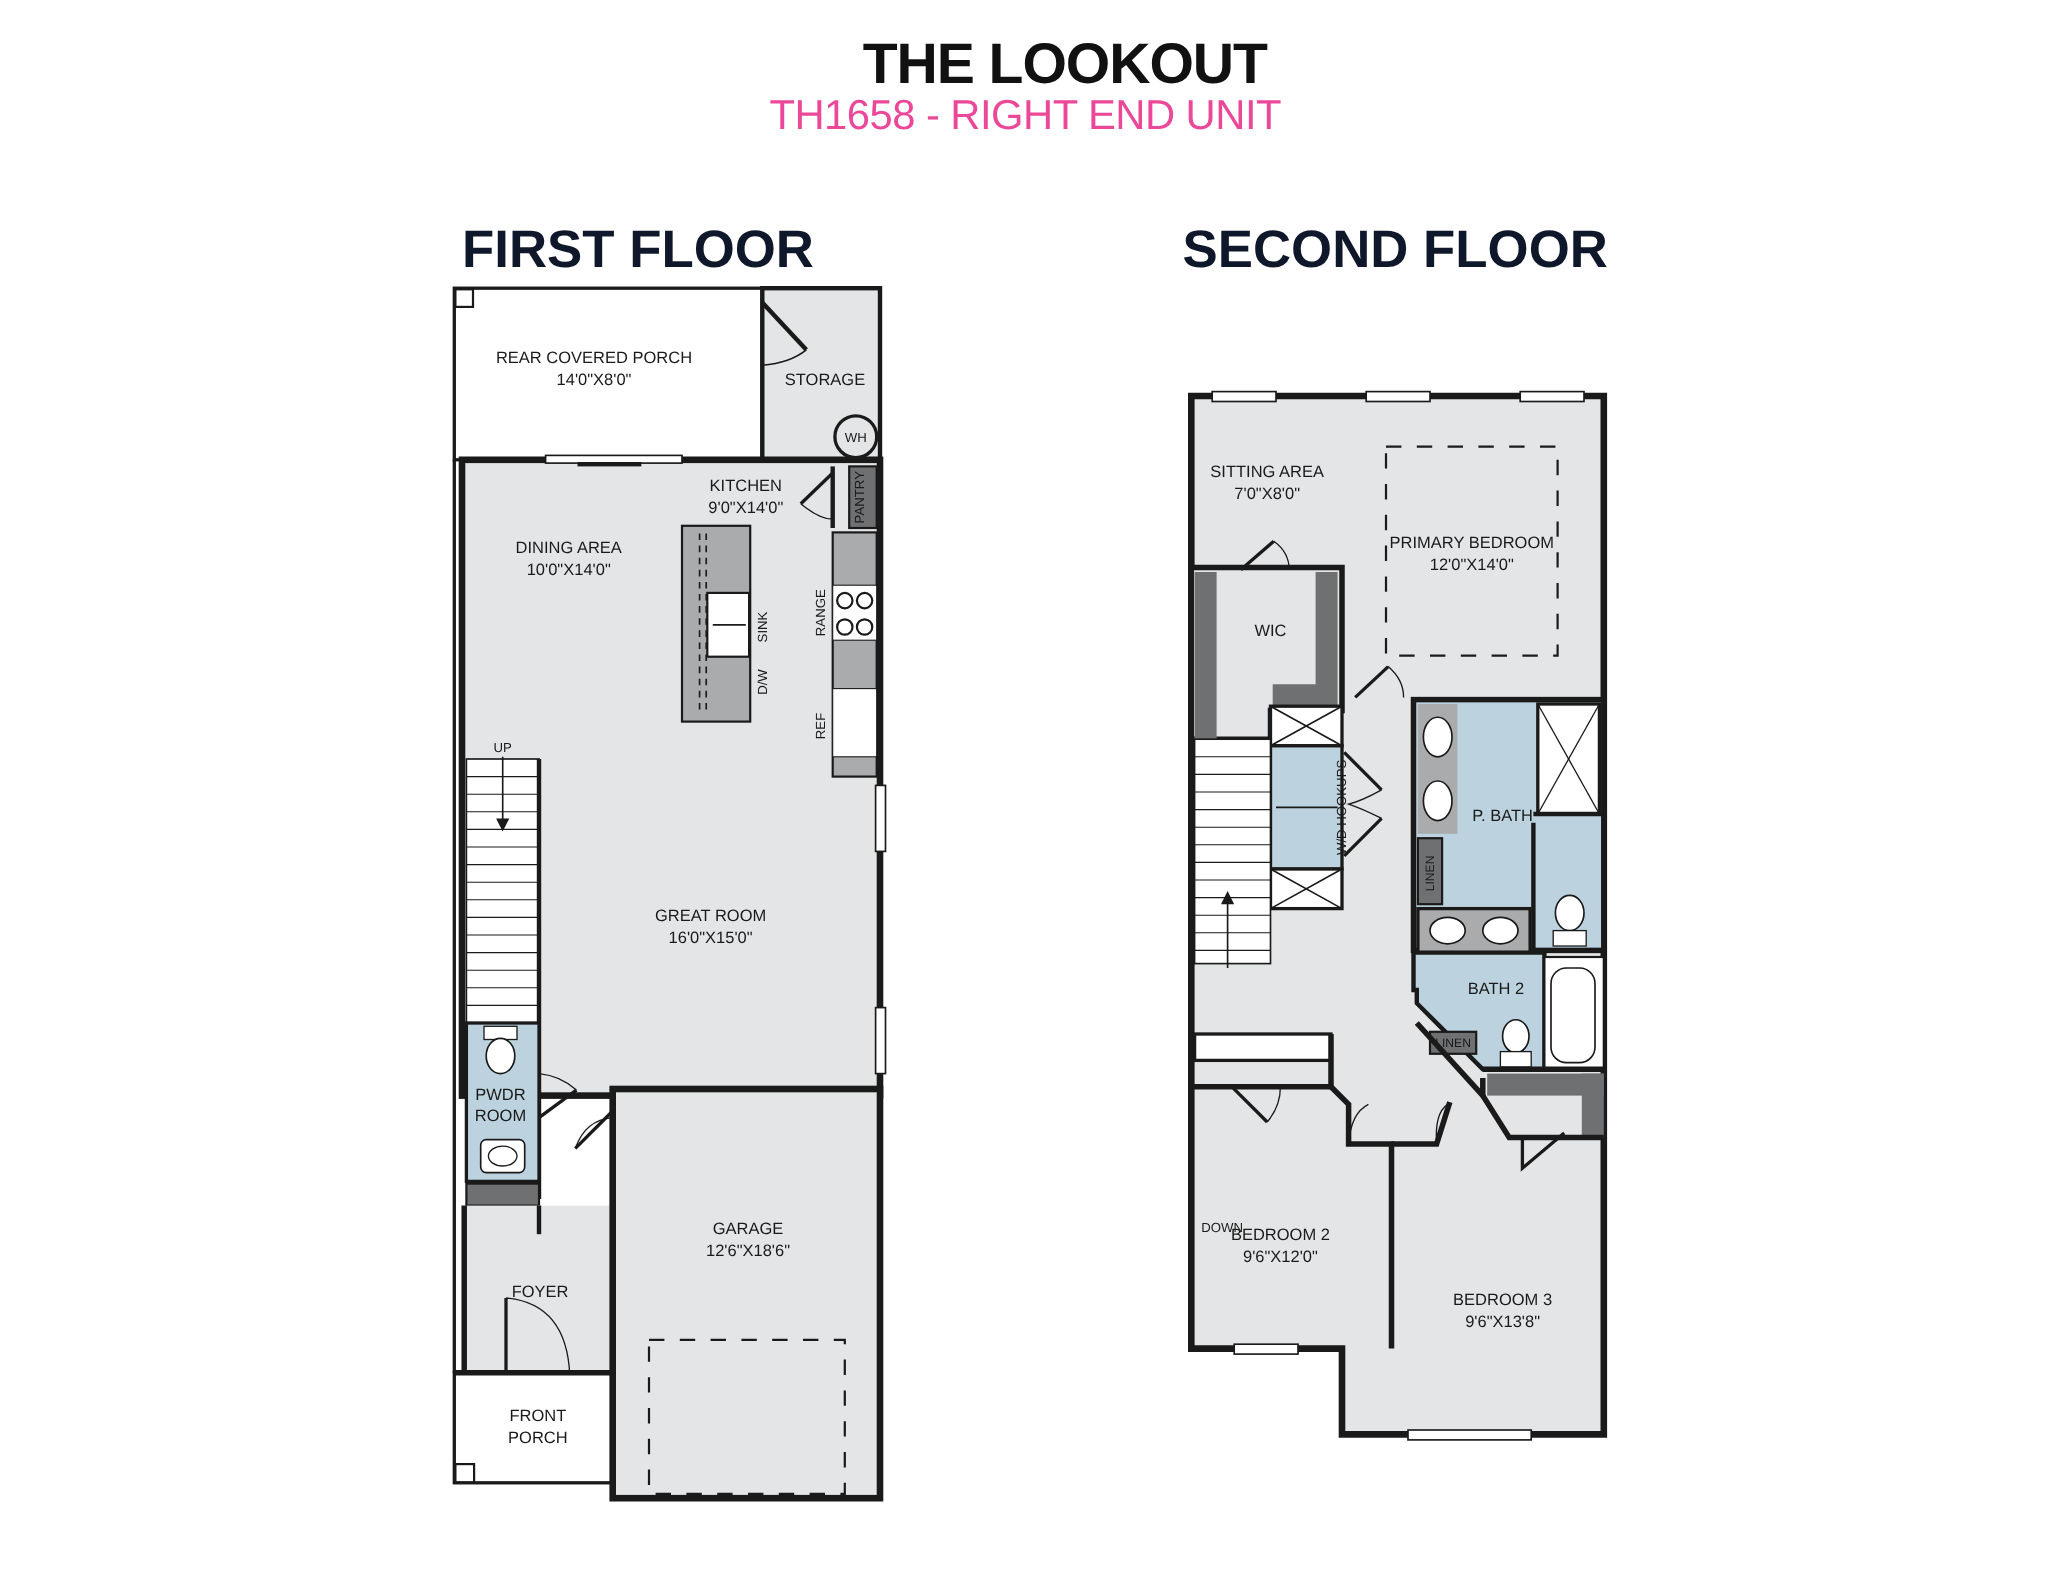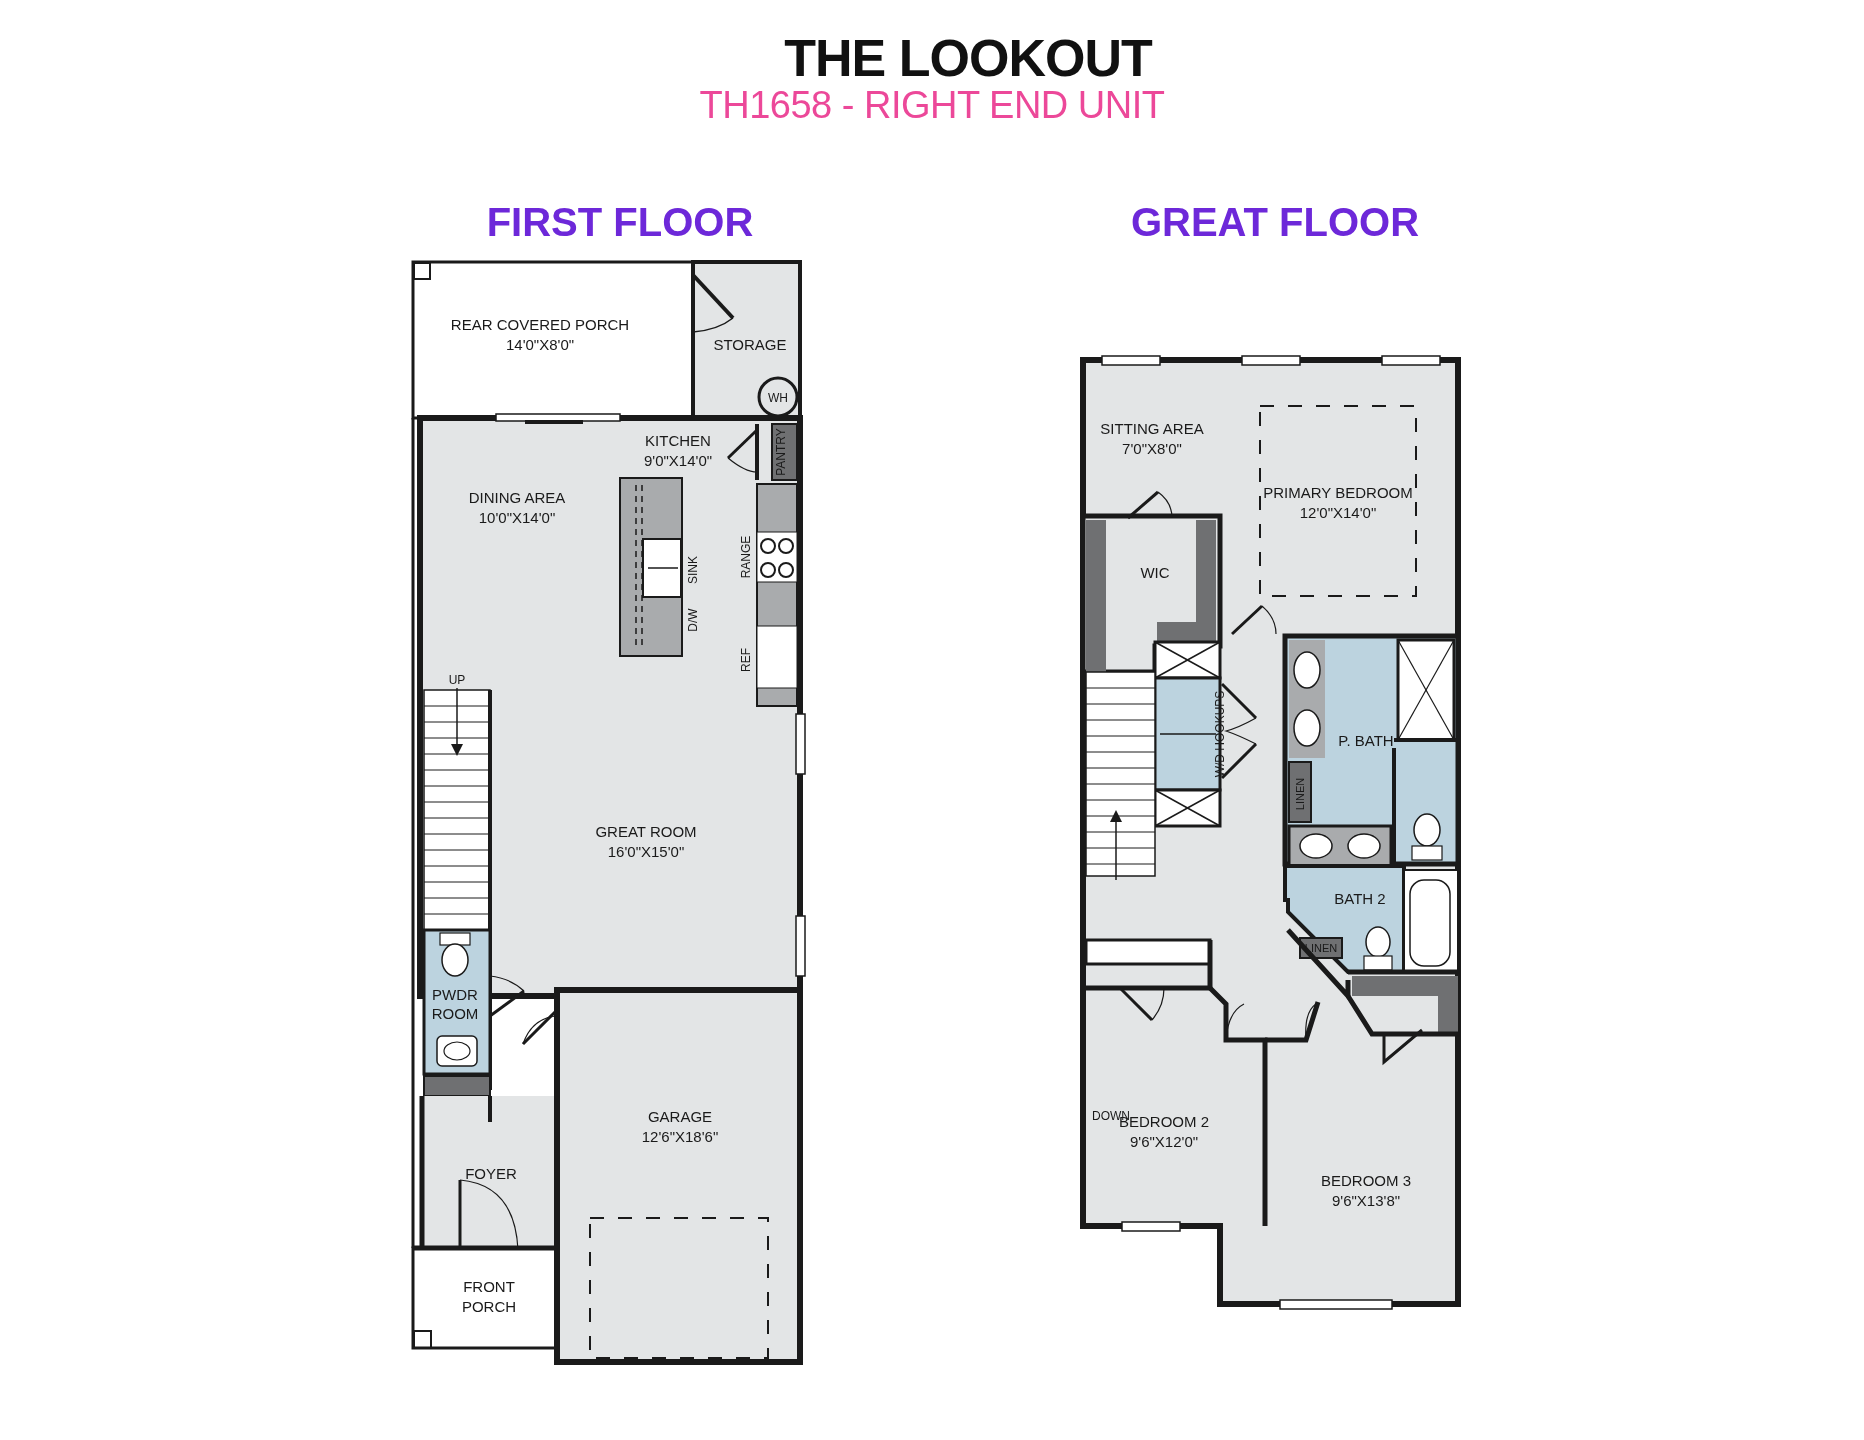--- a/index.html
+++ b/index.html
@@ -2,33 +2,33 @@
 <html><head>
 <meta charset="utf-8">
 <style>
   html, body { margin:0; padding:0; background:#ffffff; }
   body { width:1864px; height:1440px; position:relative; overflow:hidden;
          font-family:"Liberation Sans", "DejaVu Sans", sans-serif; color:#1a1a1a; }
   .title { position:absolute; left:0; width:1864px; text-align:center; top:28px;
            font-size:52px; font-weight:bold; letter-spacing:-1px; color:#111;margin-left:36px; }
   .subtitle { position:absolute; left:0; width:1864px; text-align:center; top:84px;
               font-size:38px; font-weight:normal; color:#ec4899; letter-spacing:-0.5px; }
-  .floor-title { position:absolute; font-size:40px; font-weight:bold; color:#6d28d9; text-align:center; }
+  .floor-title { position:absolute; font-size:48px; font-weight:bold; color:#0f172a; }
   #ff-title { left:420px; width:400px; top:200px; }
   #sf-title { left:1075px; width:400px; top:200px; }
   svg.plan { position:absolute; left:0; top:0; }
   .lbl { font-family:"Liberation Sans", "DejaVu Sans", sans-serif; font-size:15px; fill:#1a1a1a; text-anchor:middle; }
 </style>
 </head>
 <body>
 
 <div class="title">THE LOOKOUT</div>
 <div class="subtitle">TH1658 - RIGHT END UNIT</div>
 <div class="floor-title" id="ff-title">FIRST FLOOR</div>
-<div class="floor-title" id="sf-title">GREAT FLOOR</div>
+<div class="floor-title" id="sf-title">SECOND FLOOR</div>
 
 <svg class="plan" width="1864" height="1440" viewBox="0 0 1864 1440">
 
   <g>
 
     <rect x="413" y="262" width="280" height="156" fill="#ffffff" stroke="#1a1a1a" stroke-width="3"></rect>
     <rect x="414" y="263" width="16" height="16" fill="none" stroke="#1a1a1a" stroke-width="2"></rect>
 
     <rect x="693" y="262" width="107" height="156" fill="#e3e5e6" stroke="#1a1a1a" stroke-width="4"></rect>
     <circle cx="778" cy="397" r="19" fill="#e3e5e6" stroke="#1a1a1a" stroke-width="3"></circle>

